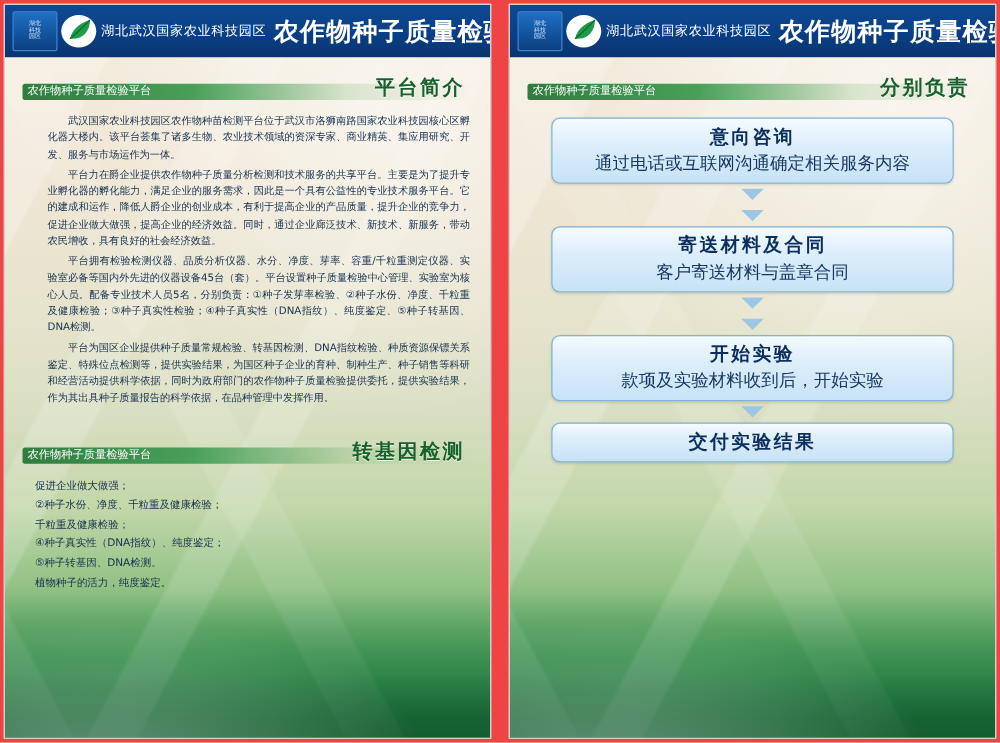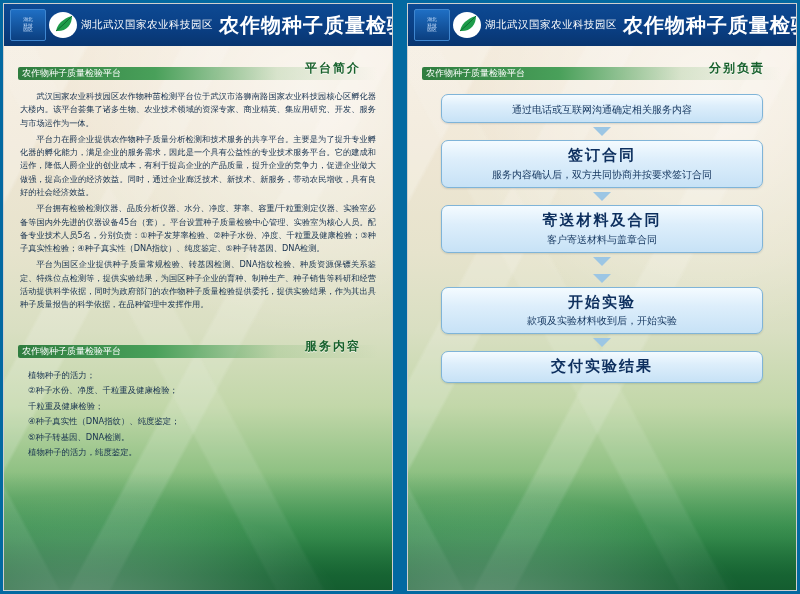--- a/index.html
+++ b/index.html
@@ -9,21 +9,21 @@
     font-family:"DejaVu Sans","Liberation Sans",sans-serif;
     overflow:hidden;
   }
   .sheet{
     position:relative;
     width:800px;height:594px;
     display:flex;
     gap:14px;
     box-sizing:border-box;
     padding:3px;
-    background:#0369a1;
+    background:#ef4444;
     justify-content:flex-end;
   }
   .panel{
     position:relative;
     width:394px;height:588px;
     box-sizing:border-box;
     overflow:hidden;
     border:1px solid #cfcfcf;
     background:#efe7d6;
   }
@@ -108,30 +108,30 @@
     position:absolute;left:0;right:0;top:7px;height:13px;
     background:linear-gradient(90deg,#2f7d3f 0%, #49a05a 38%, rgba(120,180,110,.25) 72%, rgba(255,255,255,0) 100%);
     border-radius:2px;
   }
   .sect-left{
     position:absolute;left:4px;top:7px;
     color:#ffffff;font-size:9px;line-height:13px;
     white-space:nowrap;
   }
   .sect-right{
-    position:absolute;right:17px;top:0;
+    position:absolute;right:6px;top:0;
     color:#17612c;
-    font-size:12px;font-weight:bold;
+    font-size:16px;font-weight:bold;
     letter-spacing:2px;
     text-shadow:0 1px 0 rgba(255,255,255,.7);
     white-space:nowrap;
   }
 
   
-  .para-wrap{margin-top:8px;padding:0 2px;}
+  .para-wrap{margin-top:8px;padding:0 2px;margin-left:18px;}
   .para{
     color:#16314f;
     font-size:8.2px;
     line-height:1.62;
     text-align:justify;
     text-indent:2em;
     margin:0 0 3px 0;
   }
   .list{
     margin-top:8px;
@@ -156,21 +156,21 @@
   }
   .step-title{
     color:#0d2f5e;
     font-size:15px;
     font-weight:bold;
     letter-spacing:2px;
     line-height:1.25;
   }
   .step-desc{
     color:#14365f;
-    font-size:10px;
+    font-size:14px;
     margin-top:3px;
     line-height:1.3;
   }
   .arrow{
     width:0;height:0;
     border-left:9px solid transparent;
     border-right:9px solid transparent;
     border-top:9px solid #9cc6e4;
     margin:4px 0;
   }
@@ -209,25 +209,25 @@
         <div class="para-wrap">
           <p class="para">武汉国家农业科技园区农作物种苗检测平台位于武汉市洛狮南路国家农业科技园核心区孵化器大楼内。该平台荟集了诸多生物、农业技术领域的资深专家、商业精英、集应用研究、开发、服务与市场运作为一体。</p>
           <p class="para">平台力在爵企业提供农作物种子质量分析检测和技术服务的共享平台。主要是为了提升专业孵化器的孵化能力，满足企业的服务需求，因此是一个具有公益性的专业技术服务平台。它的建成和运作，降低人爵企业的创业成本，有利于提高企业的产品质量，提升企业的竞争力，促进企业做大做强，提高企业的经济效益。同时，通过企业廊泛技术、新技术、新服务，带动农民增收，具有良好的社会经济效益。</p>
           <p class="para">平台拥有检验检测仪器、品质分析仪器、水分、净度、芽率、容重/千粒重测定仪器、实验室必备等国内外先进的仪器设备45台（套）。平台设置种子质量检验中心管理、实验室为核心人员。配备专业技术人员5名，分别负责：①种子发芽率检验、②种子水份、净度、千粒重及健康检验；③种子真实性检验；④种子真实性（DNA指纹）、纯度鉴定、⑤种子转基因、DNA检测。</p>
           <p class="para">平台为国区企业提供种子质量常规检验、转基因检测、DNA指纹检验、种质资源保镖关系鉴定、特殊位点检测等，提供实验结果，为国区种子企业的育种、制种生产、种子销售等科研和经营活动提供科学依据，同时为政府部门的农作物种子质量检验提供委托，提供实验结果，作为其出具种子质量报告的科学依据，在品种管理中发挥作用。</p>
         </div>
 
         <div class="sect" style="margin-top:26px;">
           <div class="sect-bar"></div>
           <div class="sect-left">农作物种子质量检验平台</div>
-          <div class="sect-right">服务内容</div>
+          <div class="sect-right">转基因检测</div>
         </div>
 
         <div class="list">
-          <div>植物种子的活力；</div>
+          <div>促进企业做大做强；</div>
           <div>②种子水份、净度、千粒重及健康检验；</div>
           <div>千粒重及健康检验；</div>
           <div>④种子真实性（DNA指纹）、纯度鉴定；</div>
           <div>⑤种子转基因、DNA检测。</div>
           <div>植物种子的活力，纯度鉴定。</div>
         </div>
 
       </div>
     </div>
   </div>
@@ -254,28 +254,25 @@
 
         <div class="sect">
           <div class="sect-bar"></div>
           <div class="sect-left">农作物种子质量检验平台</div>
           <div class="sect-right">分别负责</div>
         </div>
 
         <div class="flow">
 
           <div class="step">
+            <div class="step-title">意向咨询</div>
             <div class="step-desc">通过电话或互联网沟通确定相关服务内容</div>
           </div>
           <div class="arrow"></div>
 
-          <div class="step">
-            <div class="step-title">签订合同</div>
-            <div class="step-desc">服务内容确认后，双方共同协商并按要求签订合同</div>
-          </div>
           <div class="arrow"></div>
 
           <div class="step">
             <div class="step-title">寄送材料及合同</div>
             <div class="step-desc">客户寄送材料与盖章合同</div>
           </div>
           <div class="arrow"></div>
 
           <div class="arrow"></div>
 

